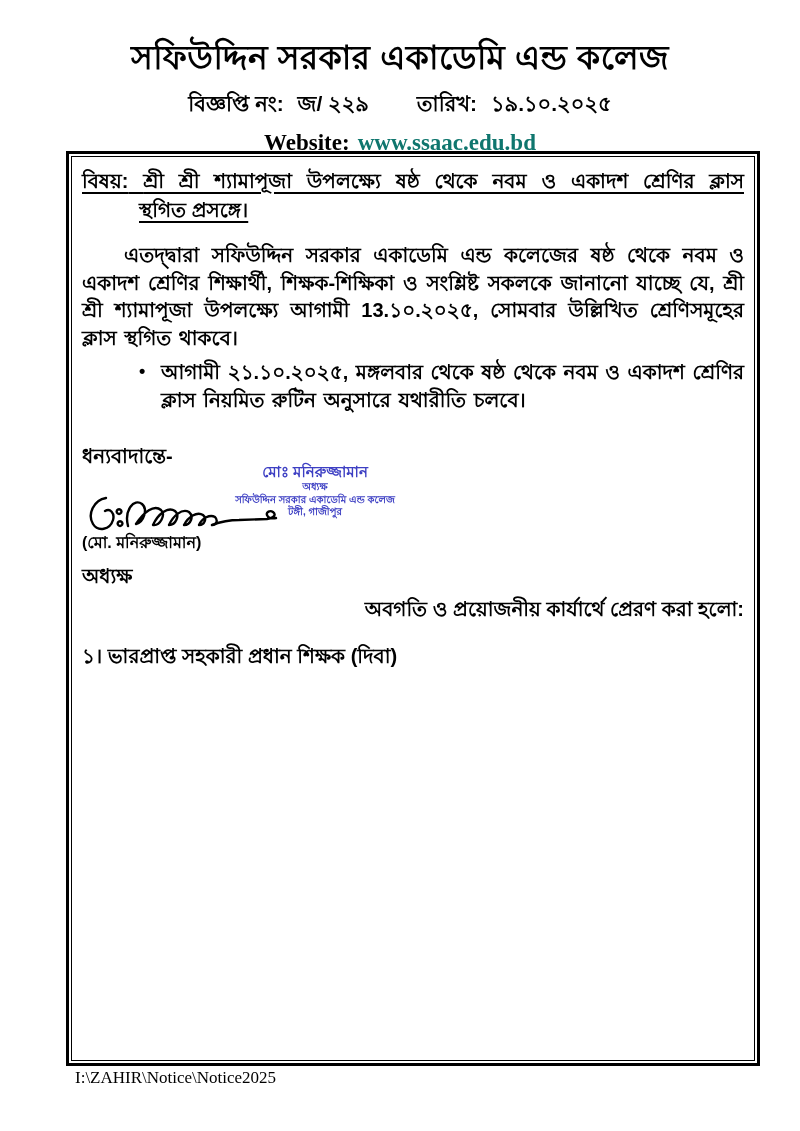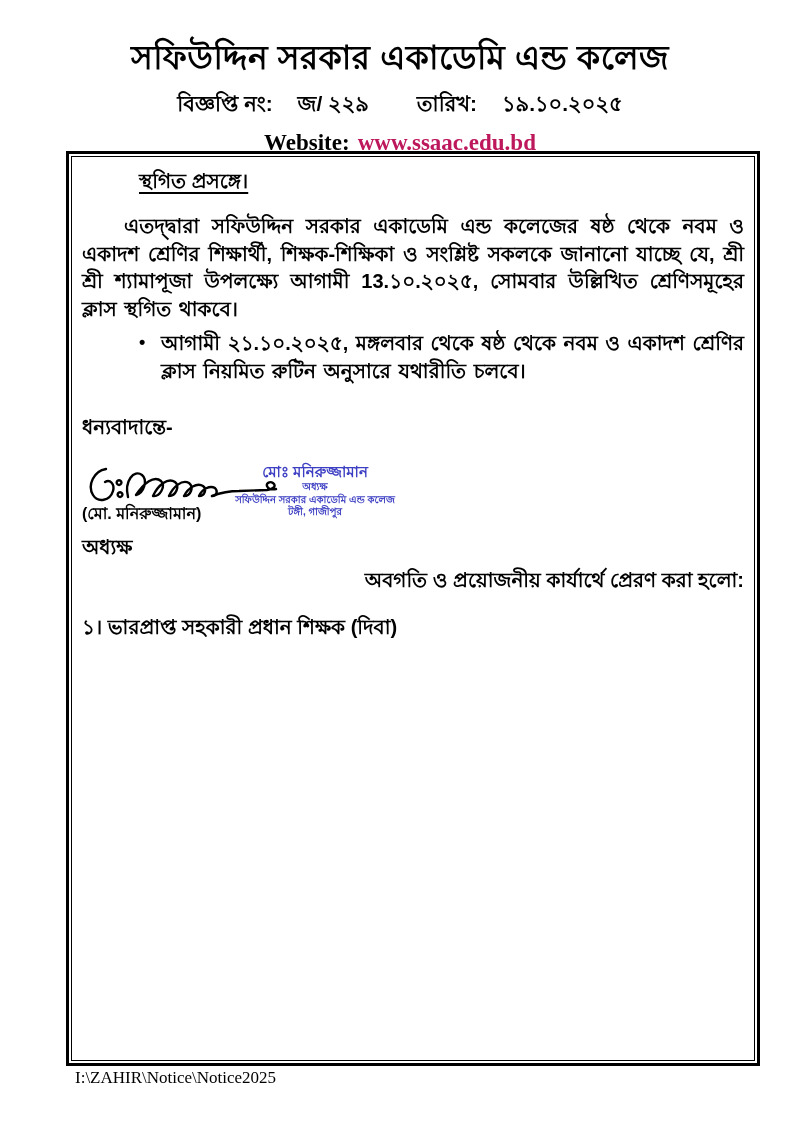--- a/index.html
+++ b/index.html
@@ -20,29 +20,29 @@
     font-weight: bold;
     letter-spacing: 0.5px;
     line-height: 1.2;
   }
   .meta-line {
     margin-top: 10px;
     font-size: 21px;
     font-weight: bold;
   }
   .meta-line .date-label { margin-left: 42px; }
-  .meta-line .val { margin-left: 19px; }
+  .meta-line .val { margin-left: 8px; }
   .website-line {
     margin-top: 7px;
     font-family: "Liberation Serif", "DejaVu Serif", serif;
     font-size: 23px;
     font-weight: bold;
   }
   .website-link {
-    color: #be185d;
+    color: #0f766e;
     text-decoration: underline;
     margin-left: 8px;
     cursor: pointer;
   }
 
   
   .notice-box {
     position: absolute;
     left: 66px;
     top: 151px;
@@ -166,20 +166,21 @@
   </div>
   <div class="website-line">
     <span>Website:</span><a class="website-link">www.ssaac.edu.bd</a>
   </div>
 </div>
 
 <div class="notice-box">
   <div class="notice-box-inner">
 
     <div class="subject">
+      <div class="line1"><span class="u"><span>বিষয়:</span> <span>শ্রী শ্রী শ্যামাপূজা উপলক্ষ্যে ষষ্ঠ থেকে নবম ও একাদশ শ্রেণির ক্লাস</span></span></div>
       <div class="line2"><span class="u">স্থগিত প্রসঙ্গে।</span></div>
     </div>
 
     <div class="body-para">এতদ্দ্বারা সফিউদ্দিন সরকার একাডেমি এন্ড কলেজের ষষ্ঠ থেকে নবম ও একাদশ শ্রেণির শিক্ষার্থী, শিক্ষক-শিক্ষিকা ও সংশ্লিষ্ট সকলকে জানানো যাচ্ছে যে, শ্রী শ্রী শ্যামাপূজা উপলক্ষ্যে আগামী 13.১০.২০২৫, সোমবার উল্লিখিত শ্রেণিসমূহের ক্লাস স্থগিত থাকবে।</div>
 
     <div class="bullet-item">
       <span class="bullet-marker">•</span>
       <span class="bullet-text">আগামী ২১.১০.২০২৫, মঙ্গলবার থেকে ষষ্ঠ থেকে নবম ও একাদশ শ্রেণির ক্লাস নিয়মিত রুটিন অনুসারে যথারীতি চলবে।</span>
     </div>
 

